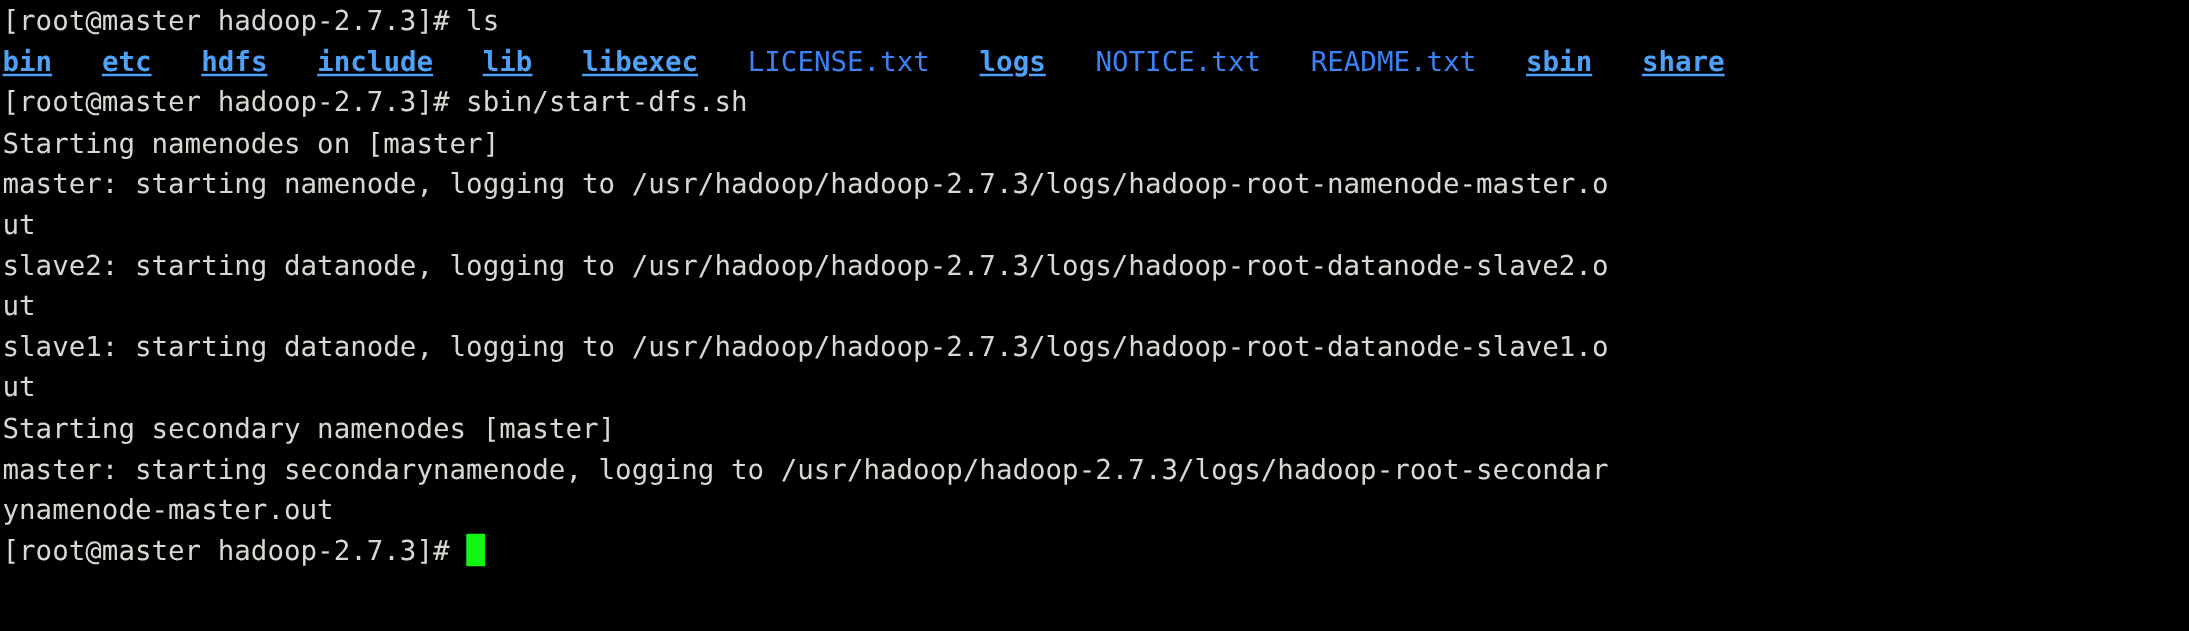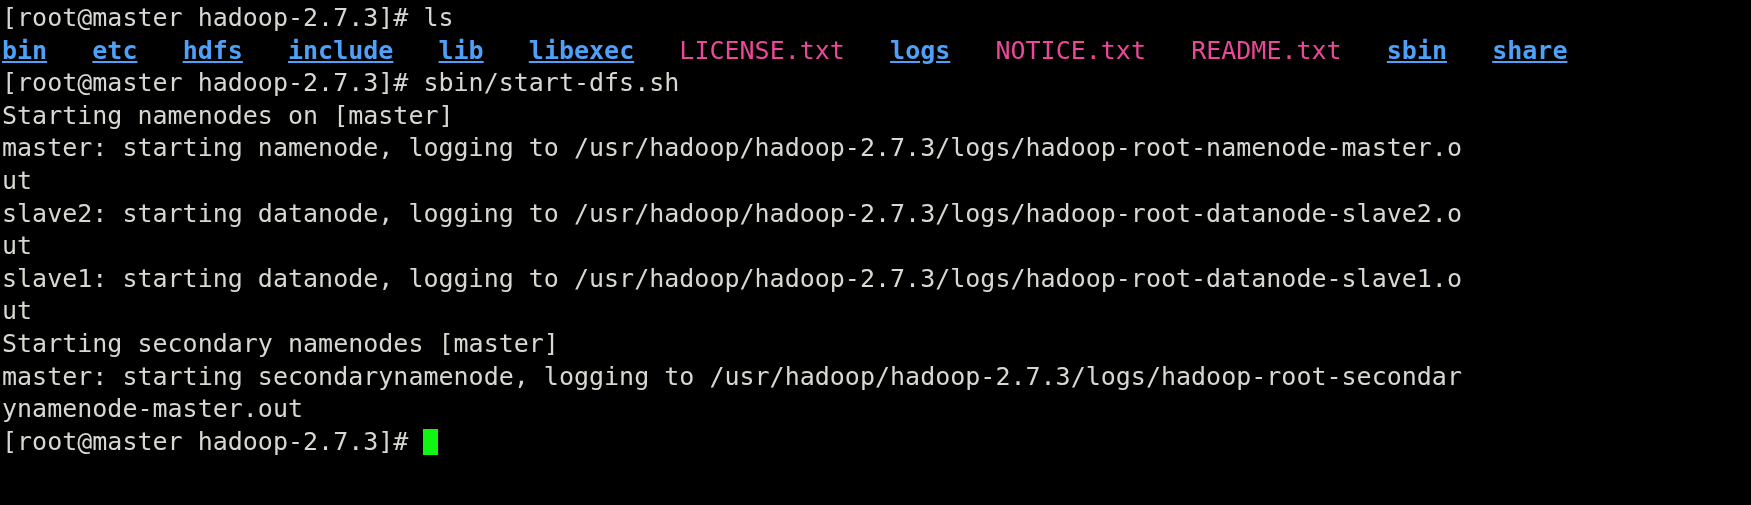--- a/index.html
+++ b/index.html
@@ -13,37 +13,37 @@
     height: 505px;
     overflow: hidden;
     font-family: "DejaVu Sans Mono", "Liberation Mono", monospace;
   }
   #terminal {
     width: 1751px;
     height: 505px;
     background: #000000;
     color: #d8d8d2;
     font-family: "DejaVu Sans Mono", "Liberation Mono", monospace;
-    font-size: 25px;
+    font-size: 22px;
     line-height: 32.6px;
     letter-spacing: 0px;
     padding: 2px 11px 0 2px;
     box-sizing: border-box;
     white-space: pre;
     overflow: hidden;
   }
   .line {
     height: 32.6px;
     white-space: pre;
     display: block;
   }
   .seg { white-space: pre; }
   .c-default { color: #d8d8d2; }
   .c-dir     { color: #4ea1f7; font-weight: bold; text-decoration: underline; }
-  .c-file    { color: #ec4899; margin-top: 28px; }
+  .c-file    { color: #3b82f6; margin-top: 28px; }
   .cursor {
     display: inline-block;
     width: 15px;
     height: 26px;
     background: #12f412;
     vertical-align: -5px;
   }
 </style>
 </head>
 <body>

